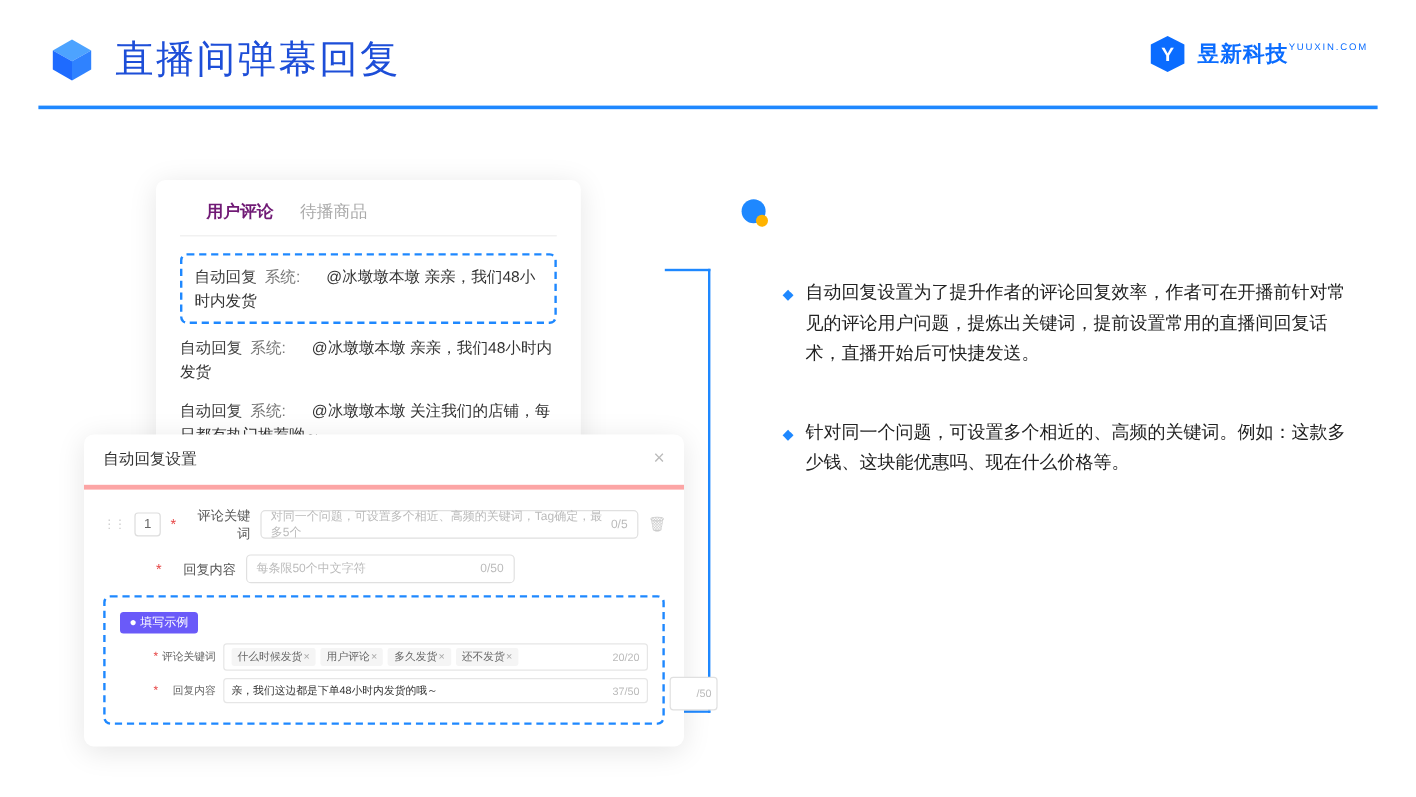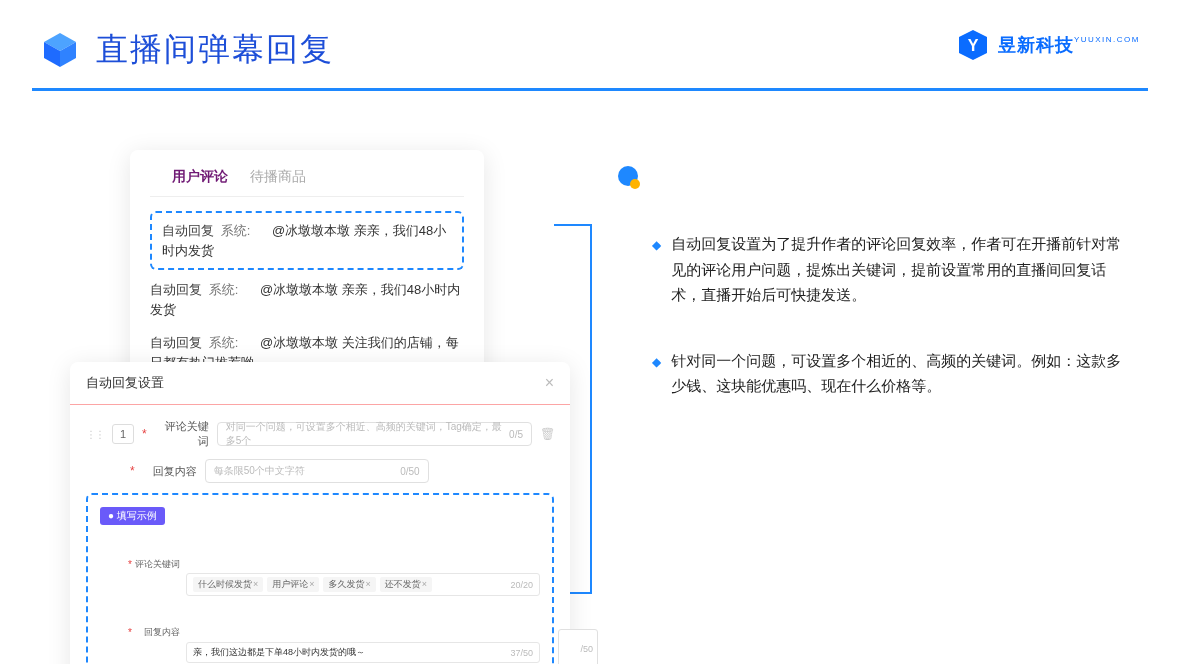--- a/index.html
+++ b/index.html
@@ -21,46 +21,46 @@
 .card-comments { position: absolute; left: 60px; top: 0; width: 354px; background: #fff; border-radius: 8px; box-shadow: 0 4px 24px rgba(0,0,0,0.10); padding: 18px 20px 24px 20px; }
 .tabs { display: flex; gap: 22px; border-bottom: 1px solid #eee; padding-bottom: 10px; margin-bottom: 14px; }
 .tab { font-size: 14px; color: #aaa; }
 .tab.active { color: #701a75; font-weight: 600; margin-left: 22px; }
 .dashed-hl { border: 2px dashed #1e88ff; border-radius: 6px; padding: 8px 10px; margin-bottom: 10px; }
 .line-comment { font-size: 13px; color: #333; margin-bottom: 14px; line-height: 1.5; }
 .auto-tag { color: #404040; margin-right: 3px; font-weight: 500; }
 .sys-tag { color: #777; margin-right: 18px; }
 
 .card-settings { position: absolute; left: 0; top: 212px; width: 500px; background: #fff; border-radius: 8px; box-shadow: 0 4px 24px rgba(0,0,0,0.10); }
-.settings-head { display: flex; justify-content: space-between; align-items: center; padding: 12px 16px; border-bottom: 1px solid #fca5a5; }
+.settings-head { display: flex; justify-content: space-between; align-items: center; padding: 12px 16px; border-bottom: 4px solid #fca5a5; }
 .settings-title { font-size: 13px; color: #333; font-weight: 500; }
 .x-close { font-size: 16px; color: #bbb; }
 .settings-body { padding: 14px 16px 18px 16px; }
 
 .form-row { display: flex; align-items: center; font-size: 11px; color: #333; margin-bottom: 10px; gap: 8px; }
 .drag-dots { color: #ccc; font-size: 10px; letter-spacing: -1px; }
 .idx-box { width: 22px; height: 20px; border: 1px solid #ddd; border-radius: 3px; display: inline-flex; align-items: center; justify-content: center; font-size: 11px; color: #666; }
 .req-dot { color: #e64343; font-size: 12px; }
 .lbl { font-size: 11px; color: #555; width: 54px; text-align: right; }
 .fake-input { border: 1px solid #e0e0e0; border-radius: 4px; height: 24px; display: flex; align-items: center; justify-content: space-between; padding: 0 8px; font-size: 10px; color: #bbb; background: #fff; flex: 1; }
 .fake-input.small { flex: none; width: 224px; }
 .count-right { color: #bbb; font-size: 10px; }
 .trash { color: #ccc; font-size: 12px; width: 14px; text-align: center; }
 
 .dashed-box2 { border: 2px dashed #1e88ff; border-radius: 6px; padding: 10px 12px; margin-top: 6px; position: relative; }
 .add-link { color: #6a5af9; font-size: 11px; }
 .add-note { color: #bbb; font-size: 10px; margin-left: 4px; }
 .purple-pill { display: inline-block; background: #6a5af9; color: #fff; font-size: 10px; padding: 2px 8px; border-radius: 3px; margin: 2px 0 8px 0; }
 .chip-row { display: flex; align-items: center; gap: 0; font-size: 9px; color: #666; margin-bottom: 6px; margin-left: 28px; }
 .chip-lbl { color: #666; font-size: 9px; width: 48px; text-align: right; margin-right: 6px; }
-.chip-box { border: 1px solid #e6e6e6; border-radius: 3px; padding: 3px 6px; display: flex; align-items: center; gap: 4px; flex: 1; justify-content: space-between; background: #fff; margin-top: 40px; }
+.chip-box { border: 1px solid #e6e6e6; border-radius: 3px; padding: 3px 6px; display: flex; align-items: center; gap: 4px; flex: 1; justify-content: space-between; background: #fff; }
 .chip { background: #f5f5f5; border-radius: 2px; padding: 1px 5px; font-size: 9px; color: #666; }
 .chip-close { color: #aaa; font-size: 9px; margin-left: 1px; }
 .count-mini { color: #bbb; font-size: 9px; }
-.ghost-input-right { position: absolute; right: -46px; bottom: 10px; width: 40px; height: 40px; border: 1px solid #e0e0e0; border-radius: 3px; background: #fff; font-size: 9px; color: #bbb; display: flex; align-items: center; justify-content: flex-end; padding-right: 4px; }
+.ghost-input-right { position: absolute; right: -46px; bottom: 10px; width: 40px; height: 28px; border: 1px solid #e0e0e0; border-radius: 3px; background: #fff; font-size: 9px; color: #bbb; display: flex; align-items: center; justify-content: flex-end; padding-right: 4px; }
 
 .connector { position: absolute; left: 484px; top: 74px; width: 38px; height: 370px; }
 .connector .h1 { position: absolute; left: 0; top: 0; width: 38px; height: 2px; background: #1e88ff; }
 .connector .v { position: absolute; left: 36px; top: 0; width: 2px; height: 370px; background: #1e88ff; }
 .connector .h2 { position: absolute; left: 0; top: 368px; width: 38px; height: 2px; background: #1e88ff; }
 
 .sec-head { display: flex; align-items: center; gap: 12px; margin-bottom: 40px; }
 .blue-dot { width: 26px; height: 26px; position: relative; }
 .sec-title { font-size: 22px; color: #111; font-weight: 500; }
 .bullet-item { display: flex; gap: 10px; font-size: 15px; color: #222; line-height: 1.7; margin-bottom: 40px; padding-left: 36px; }

